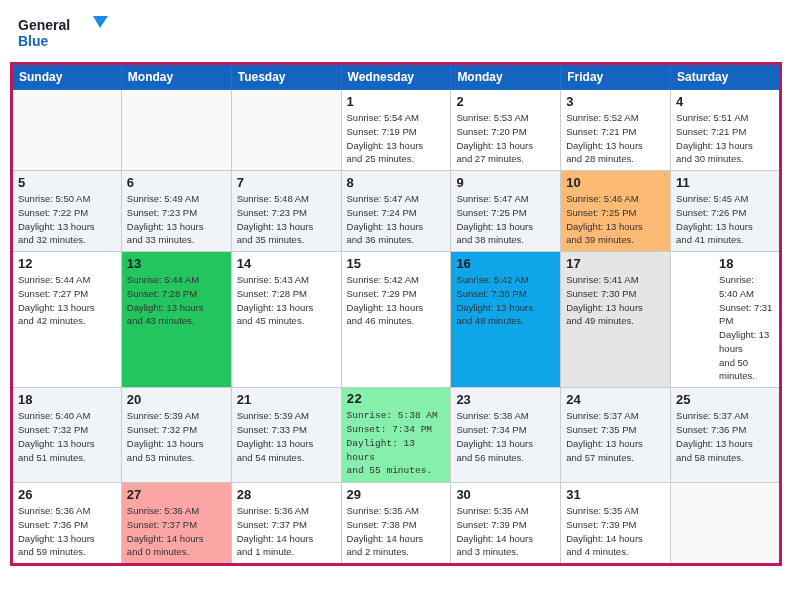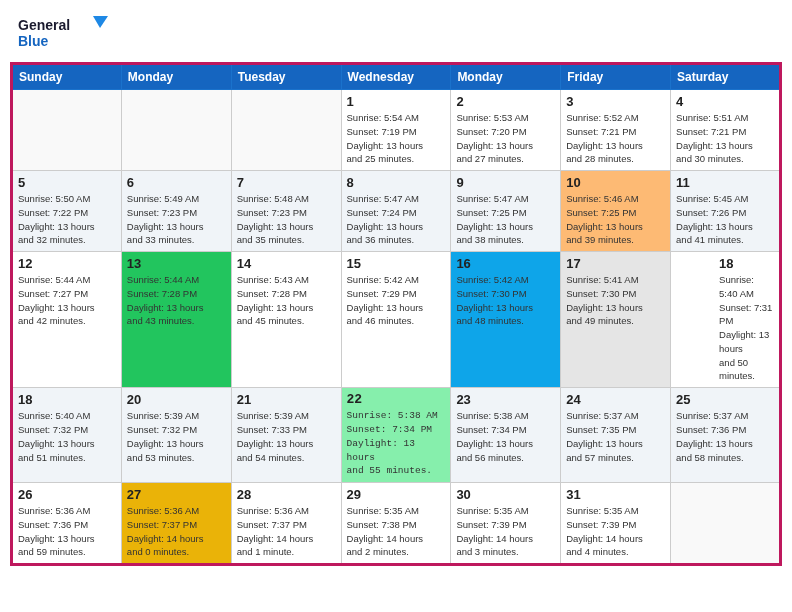--- a/index.html
+++ b/index.html
@@ -296,21 +296,21 @@
         </td>
       </tr>
       <tr>
         <td style="background: rgb(255, 255, 255);">
           <div class="day-num">26</div>
           <div class="day-info" style="white-space: pre-line;">Sunrise: 5:36 AM
 Sunset: 7:36 PM
 Daylight: 13 hours
 and 59 minutes.</div>
         </td>
-        <td style="background: #eab308;">
+        <td style="background: #fca5a5;">
           <div class="day-num">27</div>
           <div class="day-info" style="white-space: pre-line;">Sunrise: 5:36 AM
 Sunset: 7:37 PM
 Daylight: 14 hours
 and 0 minutes.</div>
         </td>
         <td style="background: rgb(255, 255, 255);">
           <div class="day-num">28</div>
           <div class="day-info" style="white-space: pre-line;">Sunrise: 5:36 AM
 Sunset: 7:37 PM

